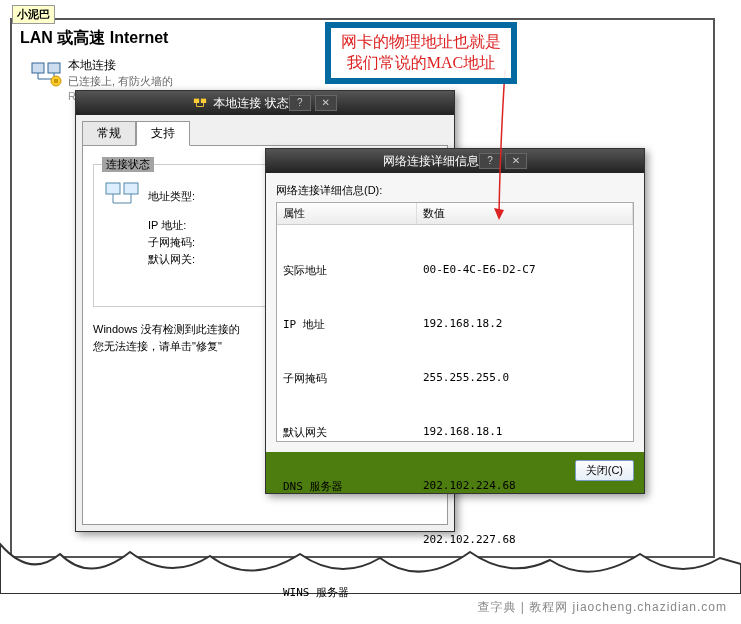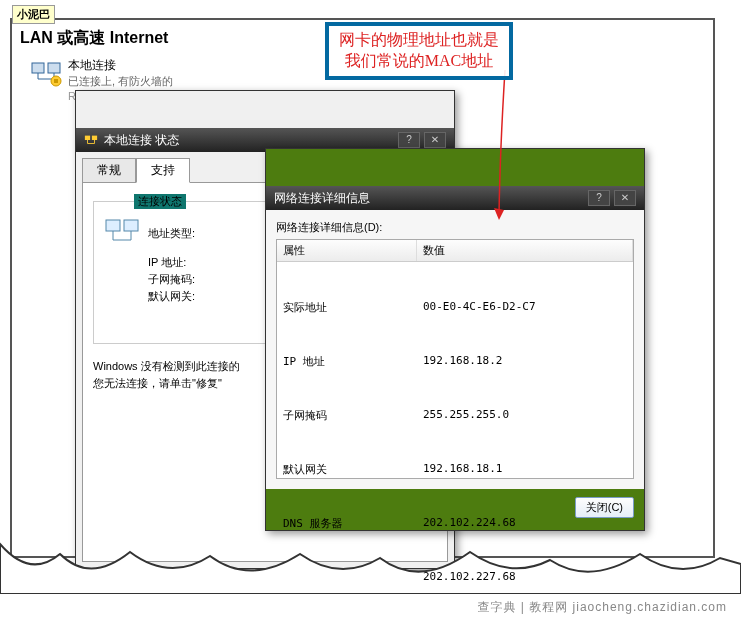--- a/index.html
+++ b/index.html
@@ -14,33 +14,33 @@
 .connection-tree { margin-left: 10px; margin-top: 6px; }
 .tree-item { display: flex; align-items: flex-start; gap: 6px; }
 .tree-icon { width: 32px; height: 32px; }
 .tree-text { line-height: 1.4; }
 .tree-text .line1 { font-size: 12px; }
 .tree-text .line2 { font-size: 11px; color: #666; }
 .tree-text .line3 { font-size: 11px; color: #999; }
 
 
 .dialog1 { position: absolute; top: 90px; left: 75px; width: 380px; background: #f0f0f0; border: 1px solid #333; box-shadow: 3px 3px 8px rgba(0,0,0,0.4); }
-.titlebar { background: linear-gradient(to bottom, #555, #222); color: #fff; padding: 4px 8px; display: flex; align-items: center; justify-content: space-between; height: 24px; margin-top: 37px; }
+.titlebar { background: linear-gradient(to bottom, #555, #222); color: #fff; padding: 4px 8px; display: flex; align-items: center; justify-content: center; height: 24px; }
 .titlebar-left { display: flex; align-items: center; gap: 6px; }
 .titlebar-icon { width: 14px; height: 14px; }
 .titlebar-controls { display: flex; gap: 4px; }
 .titlebar-btn { width: 22px; height: 16px; background: #444; border: 1px solid #666; color: #ccc; font-size: 10px; text-align: center; line-height: 14px; cursor: pointer; }
 
 .tab-strip { display: flex; margin: 6px 6px 0 6px; }
 .tab { padding: 3px 14px; border: 1px solid #999; background: #e8e8e8; font-size: 12px; cursor: pointer; }
 .tab.active { background: #fff; border-bottom: 1px solid #fff; position: relative; z-index: 2; }
 .tab-panel { margin: 0 6px 6px 6px; border: 1px solid #999; background: #fff; padding: 10px; margin-top: -1px; min-height: 380px; }
 
 .group-box { border: 1px solid #ccc; padding: 10px; position: relative; margin-top: 8px; }
-.group-label { position: absolute; top: -8px; left: 8px; background: #0f766e; padding: 0 4px; font-size: 11px; margin-left: 32px; }
+.group-label { position: absolute; top: -8px; left: 8px; background: #a3a3a3; padding: 0 4px; font-size: 11px; }
 
 .status-row { display: flex; align-items: center; margin: 2px 0; }
 .status-icon-cell { width: 44px; }
 .status-label { width: 80px; font-size: 11px; }
 .details-btn-row { text-align: right; margin-top: 8px; }
 .btn { padding: 2px 10px; border: 1px solid #7a9cc6; background: linear-gradient(#fdfdfd,#e6eef7); font-size: 11px; cursor: pointer; border-radius: 2px; }
 
 .help-text { font-size: 11px; margin-top: 14px; line-height: 1.5; }
 
 
@@ -51,21 +51,21 @@
 .listbox-header { display: flex; background: linear-gradient(#fdfdfd,#ececec); border-bottom: 1px solid #ccc; }
 .listbox-header div { padding: 3px 6px; font-size: 11px; border-right: 1px solid #ddd; }
 .col-prop { width: 140px; }
 .col-val { flex: 1; }
 .listbox-row { display: flex; font-size: 11px; font-family: SimSun, monospace; margin-top: 37px; }
 .listbox-row .col-prop { padding: 1px 6px; }
 .listbox-row .col-val { padding: 1px 6px; }
 .dialog2-footer { text-align: right; padding: 8px 10px 12px; }
 
 
-.annotation-box { position: absolute; top: 22px; left: 325px; border: 4px solid #0369a1; color: #d22; padding: 4px 10px; font-size: 16px; font-family: SimSun, serif; text-align: center; line-height: 1.3; z-index: 50; background: rgba(255,255,255,0.9); }
+.annotation-box { position: absolute; top: 22px; left: 325px; border: 6px solid #0369a1; color: #d22; padding: 4px 10px; font-size: 16px; font-family: SimSun, serif; text-align: center; line-height: 1.3; z-index: 50; background: rgba(255,255,255,0.9); }
 .annotation-arrow { position: absolute; top: 70px; left: 485px; z-index: 49; pointer-events: none; }
 
 
 .torn { position: absolute; left: 0; bottom: 30px; width: 741px; height: 60px; }
 
 .bottom-watermark { position: absolute; bottom: 8px; right: 14px; font-size: 12px; color: #888; letter-spacing: 1px; }
 </style>
 </head>
 <body>
 

